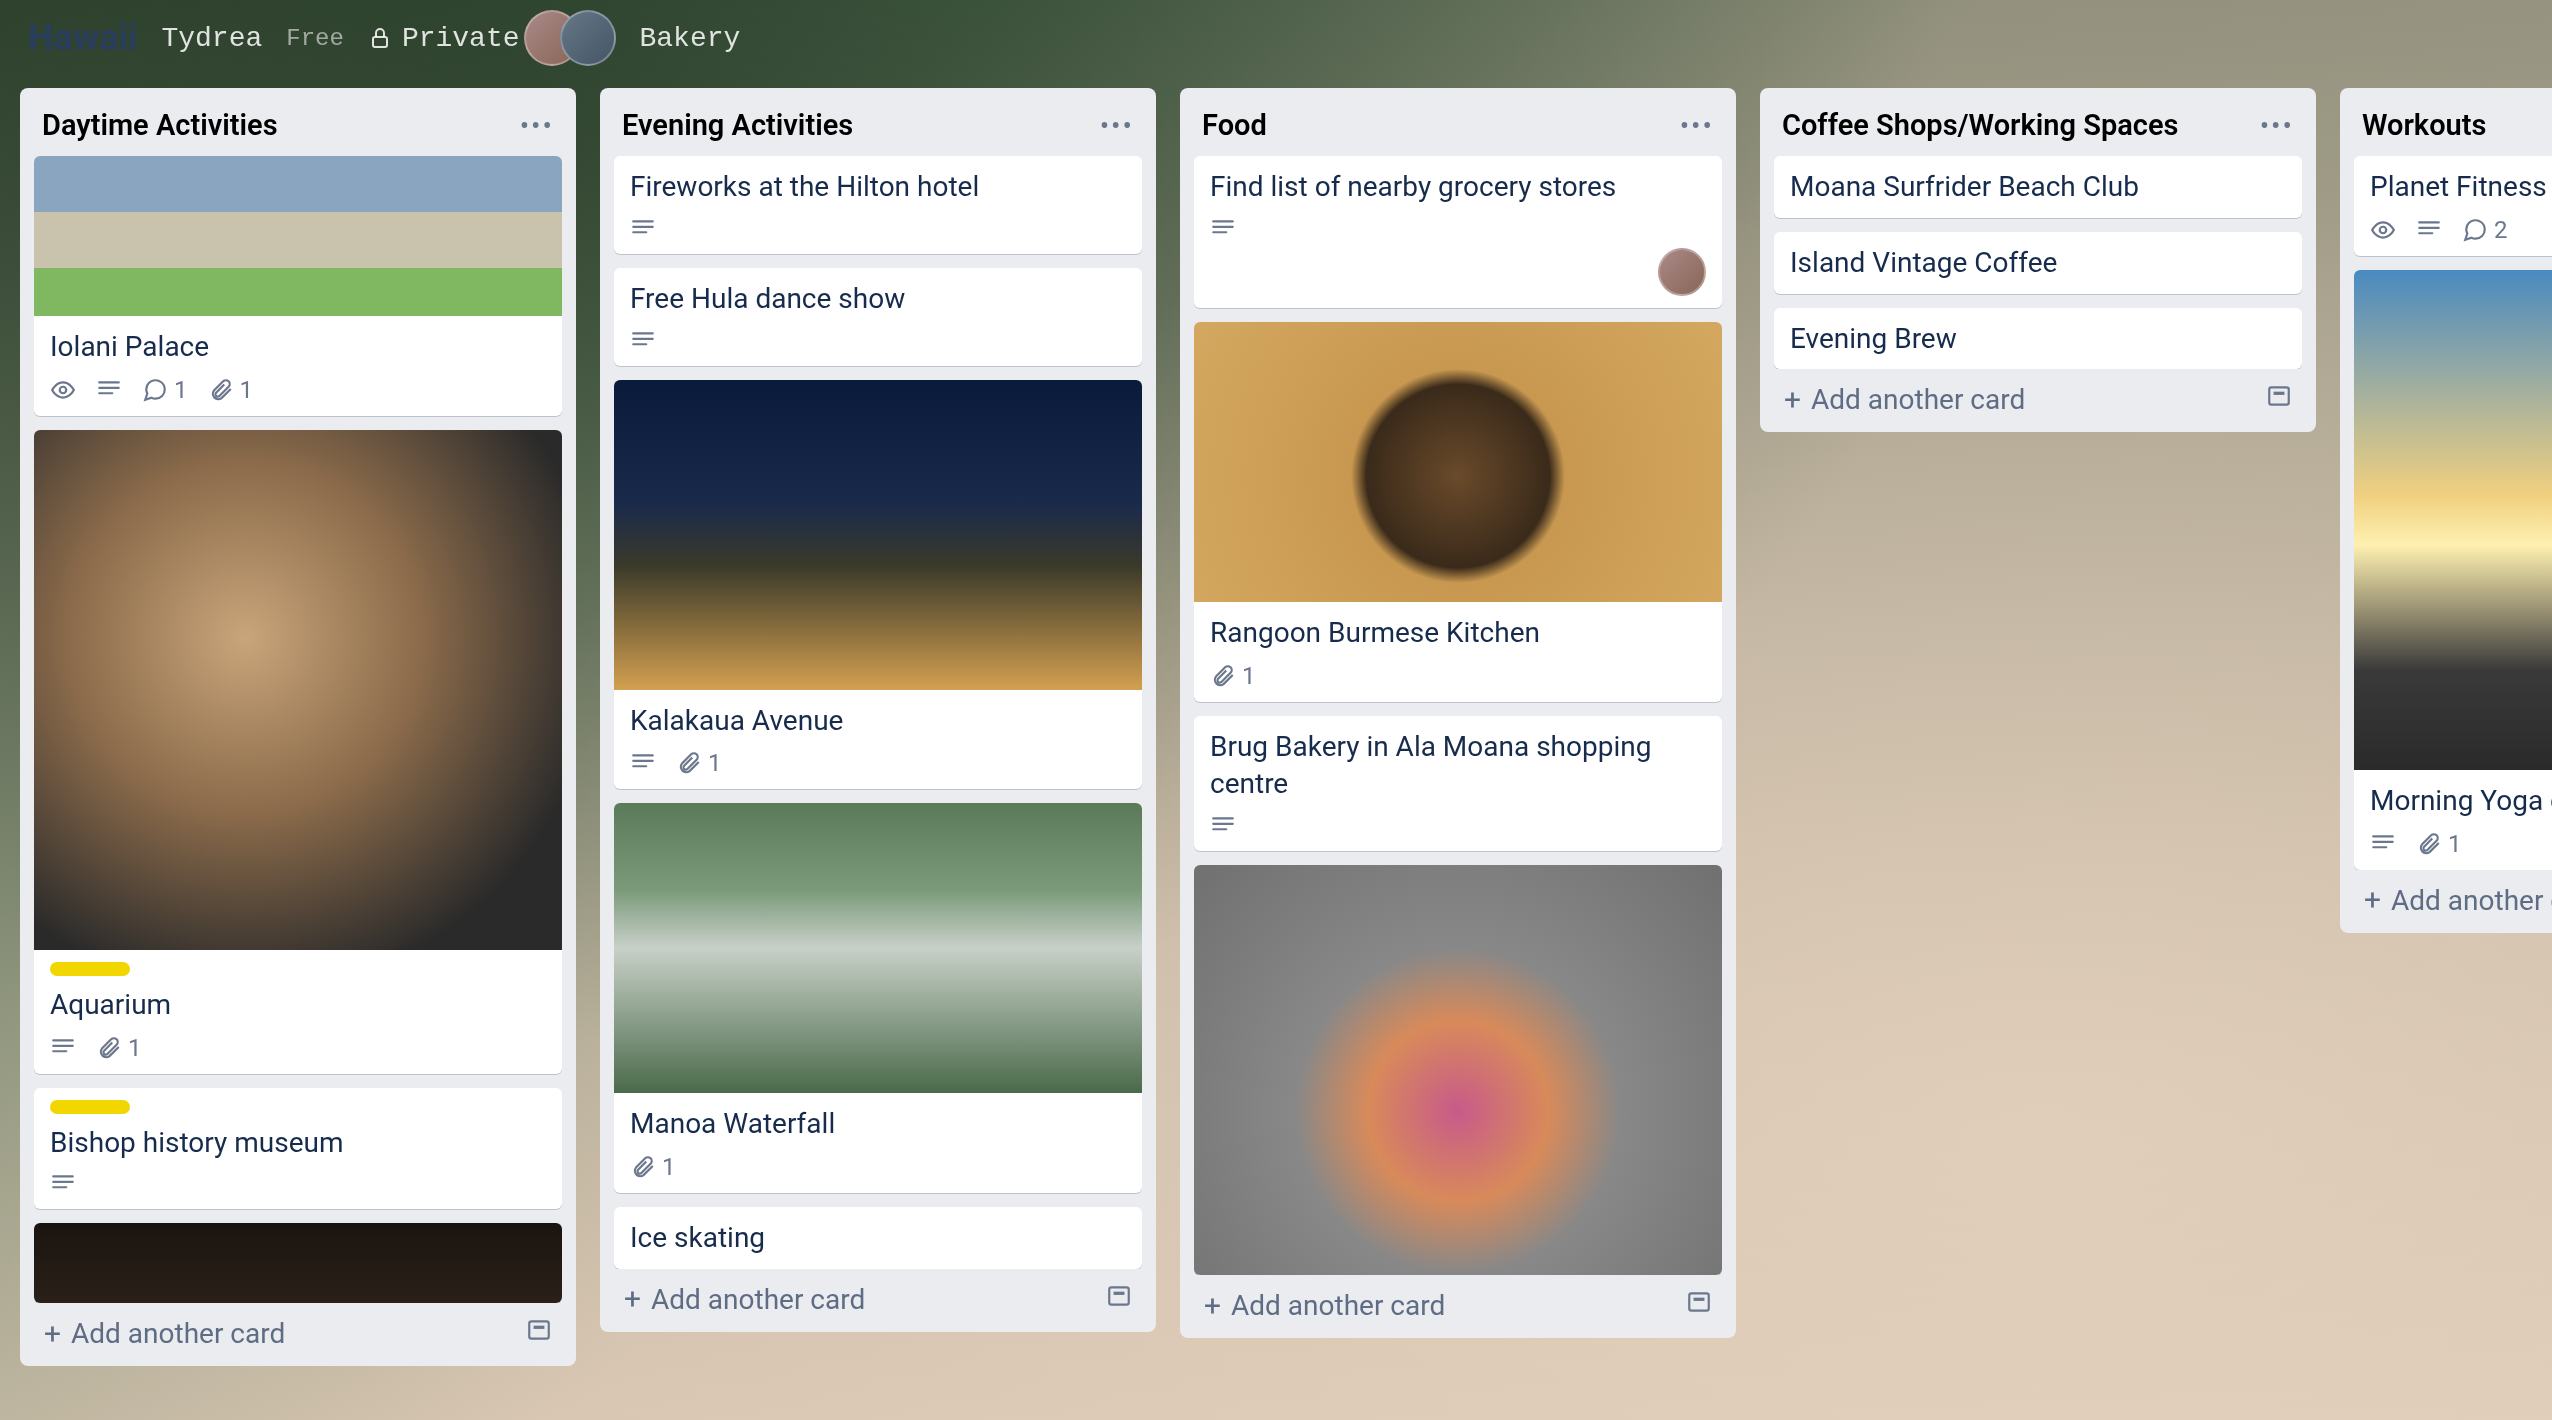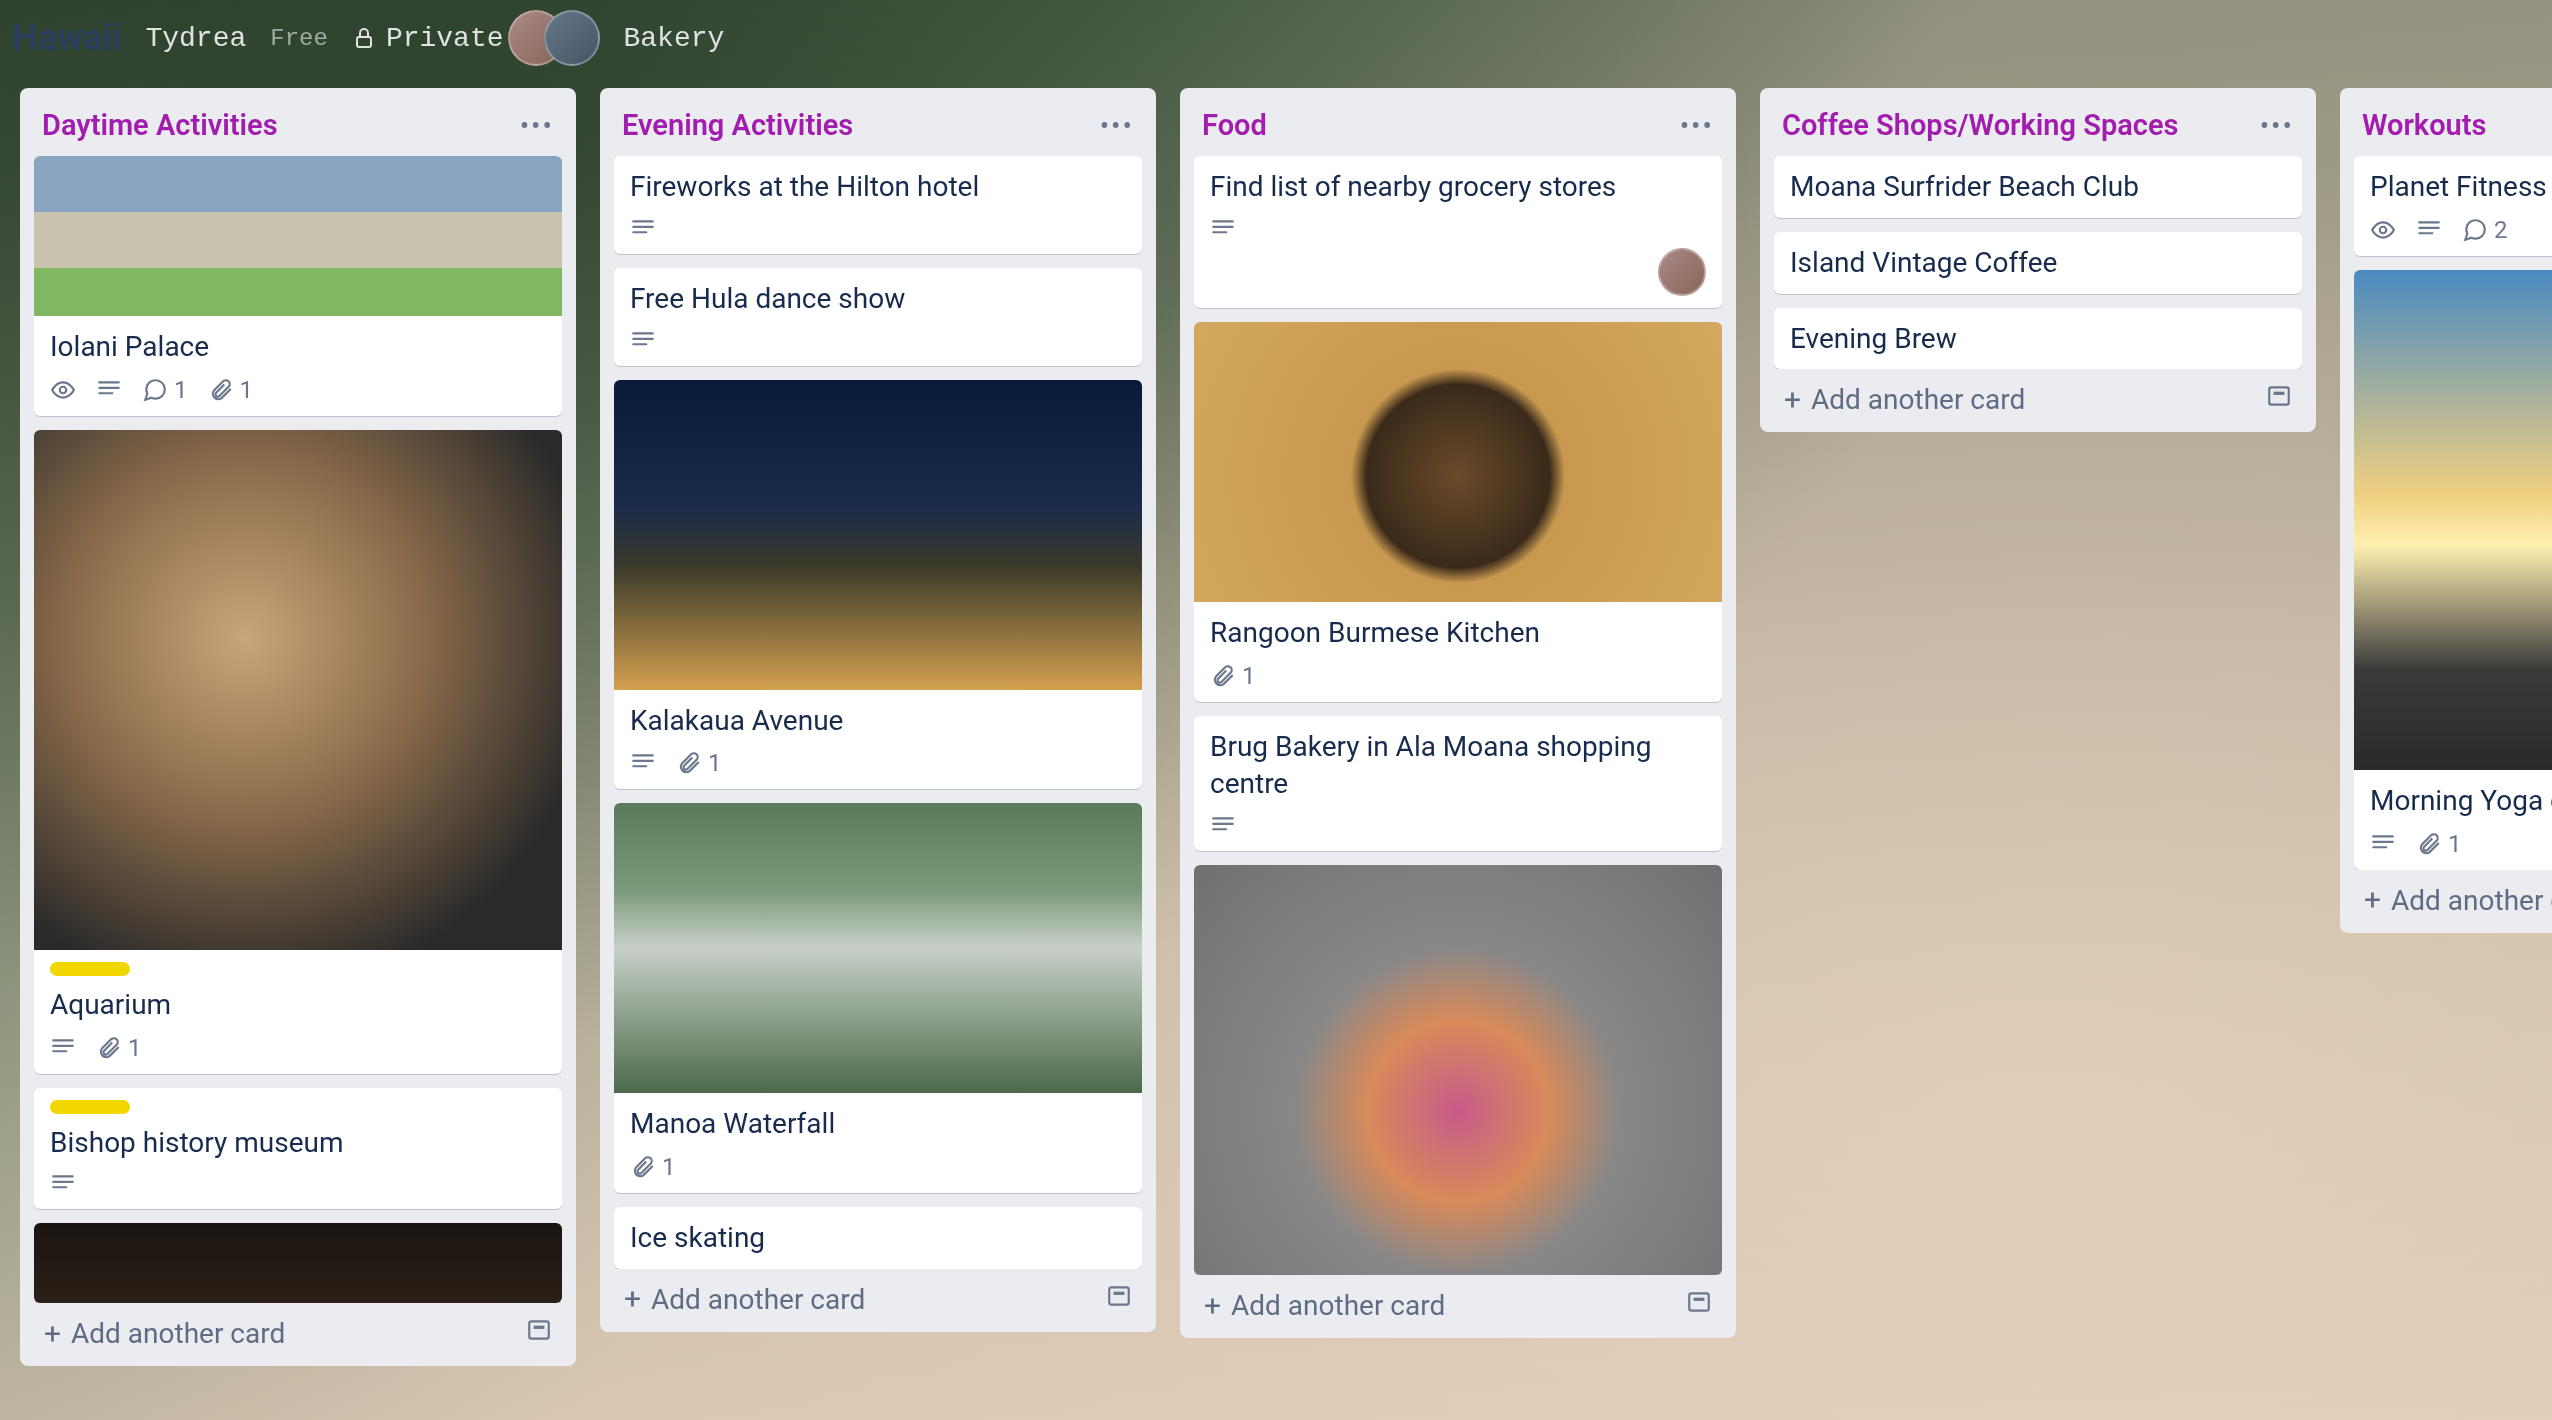--- a/index.html
+++ b/index.html
@@ -17,21 +17,21 @@
   top: 0; left: 0; right: 0; bottom: 0;
   background:
     radial-gradient(ellipse at 20% 10%, rgba(30,50,30,0.6) 0%, transparent 50%),
     radial-gradient(ellipse at 80% 80%, rgba(230,210,190,0.8) 0%, transparent 60%),
     linear-gradient(to bottom, rgba(50,70,50,0.4) 0%, rgba(220,200,180,0.6) 100%);
 }
 .board-header {
   position: relative;
   display: flex;
   align-items: center;
-  padding: 12px 12px;
+  padding: 12px 28px;
   gap: 24px;
   height: 76px;
 }
 .board-title {
   font-size: 36px;
   font-weight: 700;
   color: rgba(40,60,100,0.85);
 }
 .header-item {
   font-size: 28px;
@@ -70,21 +70,21 @@
 }
 .list-header {
   display: flex;
   justify-content: space-between;
   align-items: center;
   padding: 4px 8px 14px 8px;
 }
 .list-title {
   font-size: 29px;
   font-weight: 600;
-  color: #a21caf;
+  color: #000000;
 }
 .list-menu {
   color: #6b778c;
   font-size: 28px;
   letter-spacing: 2px;
   cursor: pointer;
 }
 .cards {
   display: flex;
   flex-direction: column;

